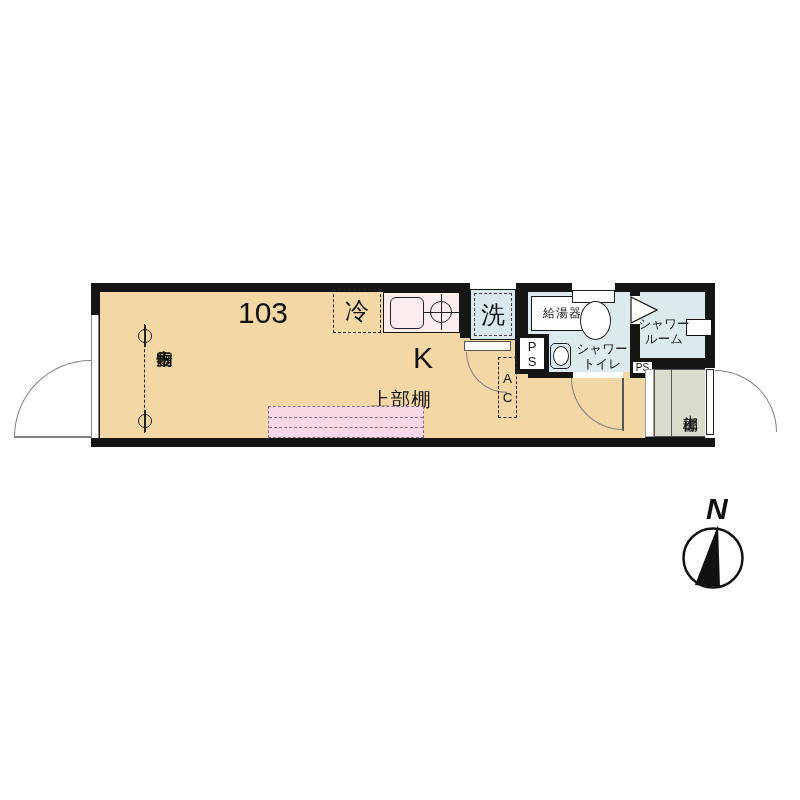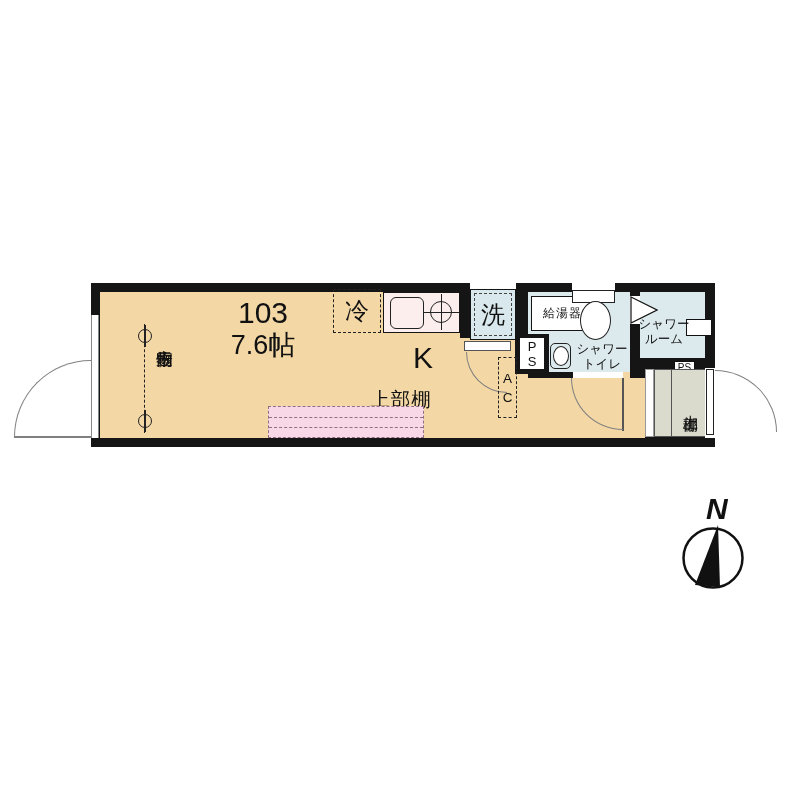--- a/index.html
+++ b/index.html
@@ -75,21 +75,21 @@
 
 <div class="abs" style="left:630px;top:296px;width:10px;height:28px;background:#fff;"></div>
 <svg class="abs" style="left:630px;top:296px;" width="28" height="28" viewBox="0 0 28 28">
   <polygon points="1,1 27,14 1,27" fill="#ffffff" stroke="#111" stroke-width="1.2"></polygon>
 </svg>
 <div class="abs" style="left:686px;top:319px;width:26px;height:17px;background:#fff;border:1.2px solid #111;"></div>
 <div class="txt" style="left:634px;top:317px;width:60px;font-size:12.5px;line-height:15px;text-align:center;">
   <div>シャワー</div>
   <div>ルーム</div>
 </div>
-<div class="abs center" style="left:632px;top:361px;width:21px;height:13px;background:#fff;border:1.1px solid #111;margin-left:42px;">
+<div class="abs center" style="left:632px;top:361px;width:21px;height:13px;background:#fff;border:1.1px solid #111;">
   <span class="txt center" style="position:static;font-size:10px;">PS</span>
 </div>
 
 <div class="abs" style="left:645px;top:369px;width:9px;height:68px;background:#fff;border:1px solid #999;"></div>
 <div class="abs" style="left:654px;top:369px;width:52px;height:68px;background:#DBDBCD;border:1px solid #555;">
   <div class="abs" style="left:16px;top:0;width:1px;height:100%;background:#555;"></div>
   <div class="txt vtxt center" style="left:19px;top:5px;width:32px;height:58px;font-size:15px;letter-spacing:1px;">上部棚</div>
 </div>
 <div class="abs" style="left:705px;top:368px;width:10px;height:70px;background:#fff;"></div>
 <div class="abs" style="left:705.5px;top:369px;width:8px;height:66px;background:#fff;border:1.2px solid #222;"></div>
@@ -105,21 +105,20 @@
 
 <div class="abs" style="left:144px;top:324px;width:0;height:109px;border-left:1.3px dashed #222;"></div>
 <div class="abs" style="left:144.4px;top:325px;width:1.2px;height:22px;background:#222;"></div>
 <div class="abs" style="left:138px;top:329px;width:14px;height:14px;border:1.3px solid #222;border-radius:50%;"></div>
 <div class="abs" style="left:144.4px;top:410px;width:1.2px;height:22px;background:#222;"></div>
 <div class="abs" style="left:138px;top:414px;width:14px;height:14px;border:1.3px solid #222;border-radius:50%;"></div>
 <div class="txt vtxt" style="left:154px;top:336px;height:100px;font-size:16.5px;letter-spacing:1px;">室内物干し</div>
 
 <div class="txt" style="left:178px;top:296px;width:170px;text-align:center;">
   <div style="font-size:30px;line-height:33px;">103</div>
-  <div style="font-size:27px;line-height:32px;">7.6帖</div>
 </div>
 
 <div class="abs" style="left:268px;top:406px;width:156px;height:32px;background:#F8D8E6;border:1.3px dashed #907080;">
   <div class="abs" style="left:0;top:10px;width:100%;height:0;border-top:1.2px dashed #907080;"></div>
   <div class="abs" style="left:0;top:20px;width:100%;height:0;border-top:1.2px dashed #907080;"></div>
 </div>
 
 <div class="txt" style="left:706px;top:492px;font-size:30px;font-style:italic;font-weight:bold;">N</div>
 <svg class="abs" style="left:676px;top:521px;" width="76" height="76" viewBox="0 0 76 76">
   <circle cx="37" cy="37" r="29.5" fill="#ffffff" stroke="#111" stroke-width="2.5"></circle>

